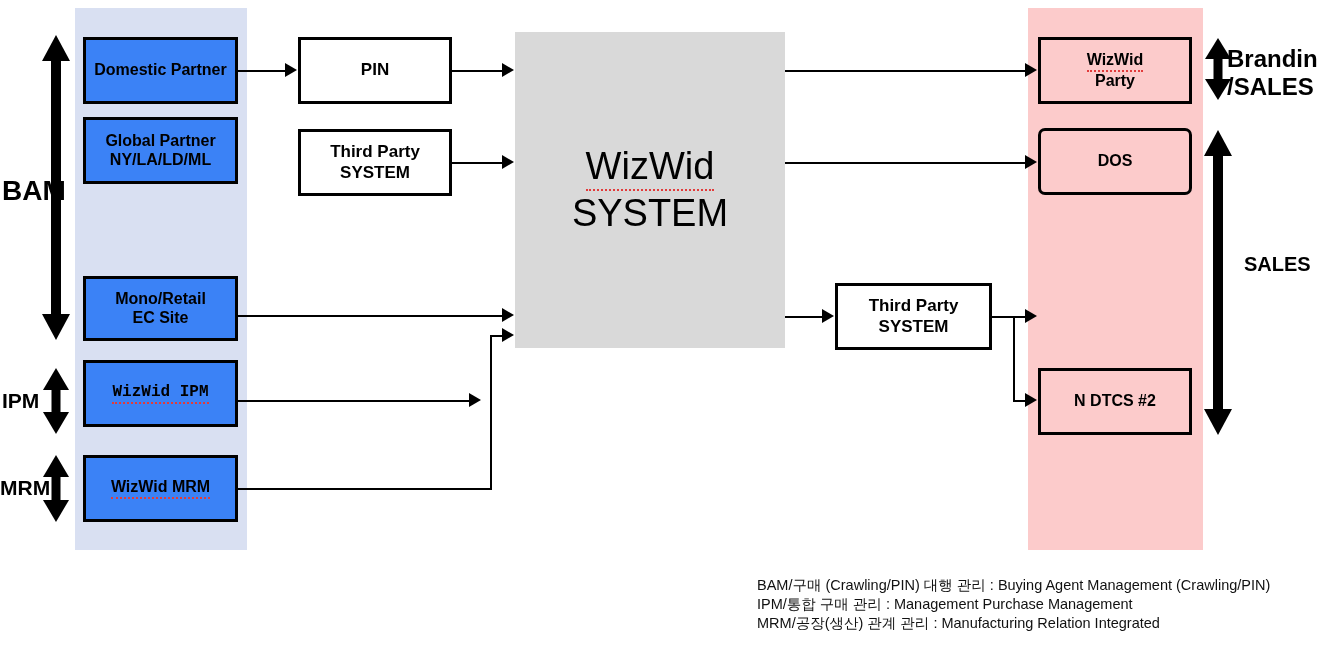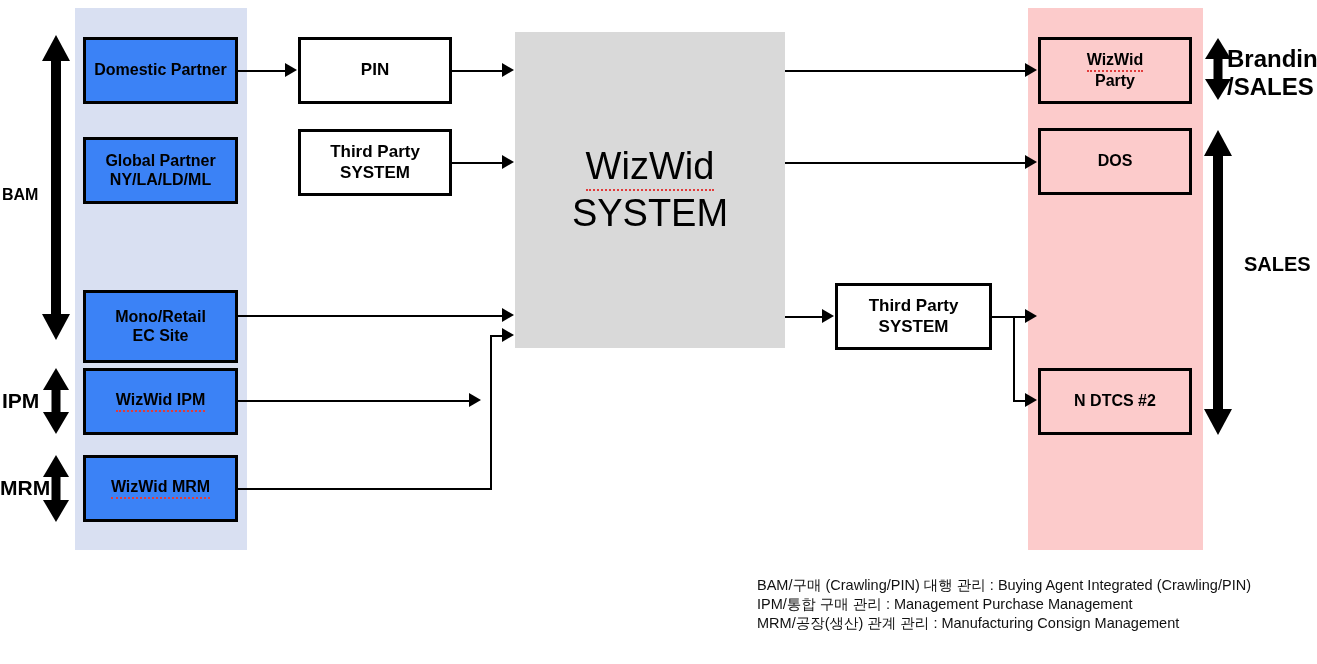--- a/index.html
+++ b/index.html
@@ -27,33 +27,33 @@
     line-height: 1.18;
     white-space: pre-line;
     z-index: 4;
   }
   .node.blue  { background: #3b82f6; font-size: 16px; }
   .node.white { background: #FFFFFF; font-size: 17px; text-align: center; }
   .node.pink  { background: #FCCBCB; font-size: 16px; }
 
   
   #node-domestic-partner { left: 83px; top: 37px;  width: 155px; height: 67px; }
-  #node-global-partner   { left: 83px; top: 137px; width: 155px; height: 67px; }
-  #node-mono-retail      { left: 83px; top: 290px; width: 155px; height: 73px; }
-  #node-wizwid-ipm       { left: 83px; top: 368px; width: 155px; height: 67px; }
+  #node-global-partner   { left: 83px; top: 117px; width: 155px; height: 67px; }
+  #node-mono-retail      { left: 83px; top: 276px; width: 155px; height: 65px; }
+  #node-wizwid-ipm       { left: 83px; top: 360px; width: 155px; height: 67px; font-family: Liberation Mono, monospace; }
   #node-wizwid-mrm       { left: 83px; top: 455px; width: 155px; height: 67px; }
 
   
   #node-pin           { left: 298px; top: 37px;  width: 154px; height: 67px; }
   #node-third-party-1 { left: 298px; top: 129px; width: 154px; height: 67px; }
   #node-third-party-2 { left: 835px; top: 283px; width: 157px; height: 67px; }
 
   
   #node-wizwid-front { left: 1038px; top: 37px;  width: 154px; height: 67px; }
-  #node-dos          { left: 1038px; top: 128px; width: 154px; height: 67px; }
+  #node-dos          { left: 1038px; top: 128px; width: 154px; height: 67px; border-radius: 7px; }
   #node-ndtcs-1      { left: 1038px; top: 283px; width: 154px; height: 67px; }
   #node-ndtcs-2      { left: 1038px; top: 368px; width: 154px; height: 67px; }
 
   
   #node-wizwid-system {
     position: absolute; left: 515px; top: 32px; width: 270px; height: 316px;
     background: #D9D9D9;
     display: flex; align-items: center; justify-content: center;
     text-align: center; white-space: pre-line;
     font-size: 38px; line-height: 1.18; color: #000;
@@ -102,21 +102,21 @@
 <div id="stage">
 
   <div class="band" id="band-left"></div>
   <div class="band" id="band-right"></div>
 
   <div class="dbl-arrow" id="arrow-bam" style="left:42px; top:35px; width:28px; height:305px;">
     <div class="head-up" style="top:0; border-left:14px solid transparent; border-right:14px solid transparent; border-bottom:26px solid #000;"></div>
     <div class="shaft" style="top:22px; height:261px; width:10px;"></div>
     <div class="head-dn" style="bottom:0; border-left:14px solid transparent; border-right:14px solid transparent; border-top:26px solid #000;"></div>
   </div>
-  <div class="side-label" style="left:2px; top:186px; font-size:16px;">BAM</div>
+  <div class="side-label" style="left:2px; top:175px; font-size:28px;">BAM</div>
 
   <div class="dbl-arrow" id="arrow-ipm" style="left:42px; top:368px; width:28px; height:66px;">
     <div class="head-up" style="top:0; border-left:13px solid transparent; border-right:13px solid transparent; border-bottom:22px solid #000;"></div>
     <div class="shaft" style="top:19px; height:28px; width:9px;"></div>
     <div class="head-dn" style="bottom:0; border-left:13px solid transparent; border-right:13px solid transparent; border-top:22px solid #000;"></div>
   </div>
   <div class="side-label" style="left:2px; top:389px; font-size:21px;">IPM</div>
 
   <div class="dbl-arrow" id="arrow-mrm" style="left:42px; top:455px; width:28px; height:67px;">
     <div class="head-up" style="top:0; border-left:13px solid transparent; border-right:13px solid transparent; border-bottom:22px solid #000;"></div>
@@ -220,18 +220,18 @@
   <div class="arrowhead" style="left:822px; top:309px;"></div>
 
   <div class="hline" style="left:992px; top:316px; width:34px;"></div>
   <div class="arrowhead" style="left:1025px; top:309px;"></div>
 
   <div class="vline" style="left:1013px; top:316px; height:85px;"></div>
   <div class="hline" style="left:1013px; top:400px; width:13px;"></div>
   <div class="arrowhead" style="left:1025px; top:393px;"></div>
 
   <div id="legend">
-    <div class="legend-line">BAM/구매 (Crawling/PIN) 대행 관리 : Buying Agent Integrated (Crawling/PIN)</div>
+    <div class="legend-line">BAM/구매 (Crawling/PIN) 대행 관리 : Buying Agent Management (Crawling/PIN)</div>
     <div class="legend-line">IPM/통합 구매 관리 : Management Purchase Management</div>
-    <div class="legend-line">MRM/공장(생산) 관계 관리 : Manufacturing Consign Management</div>
+    <div class="legend-line">MRM/공장(생산) 관계 관리 : Manufacturing Relation Integrated</div>
   </div>
 
 </div>
 
 </body></html>

